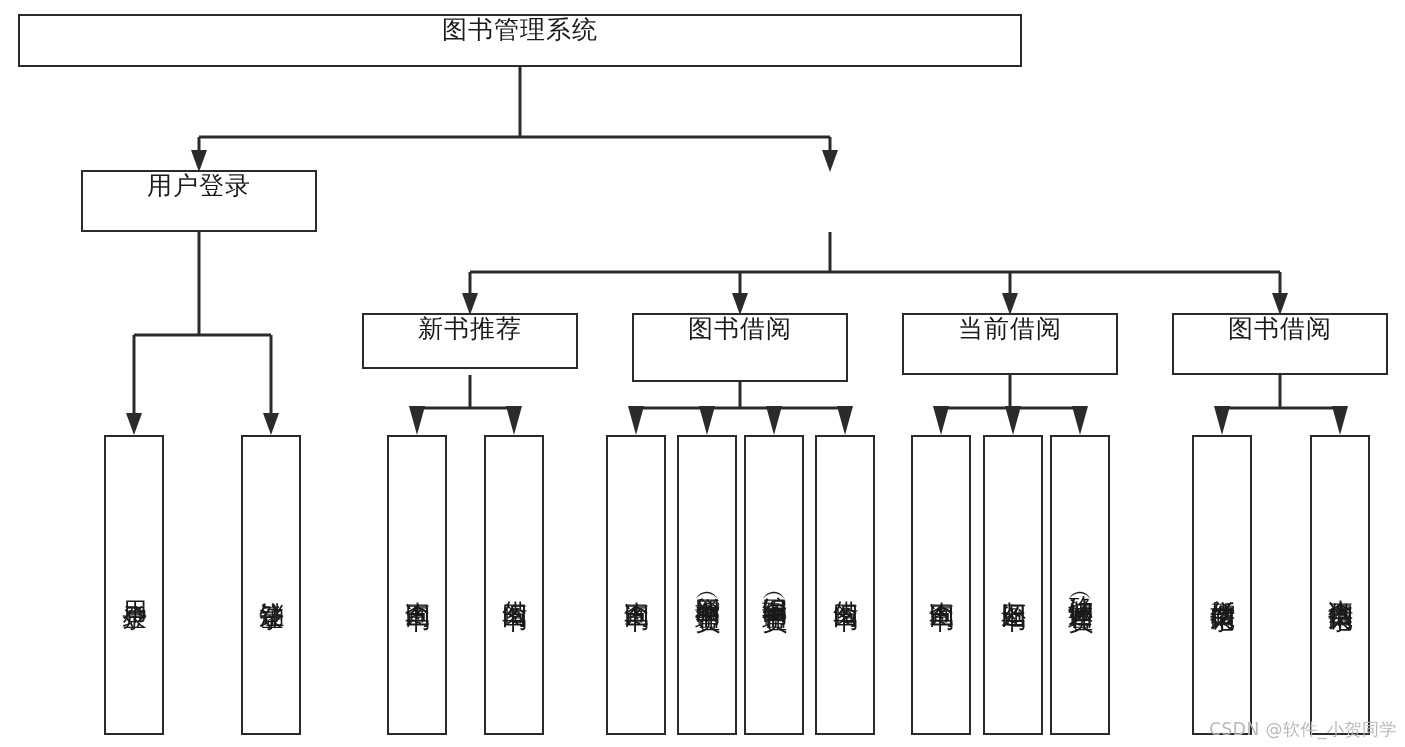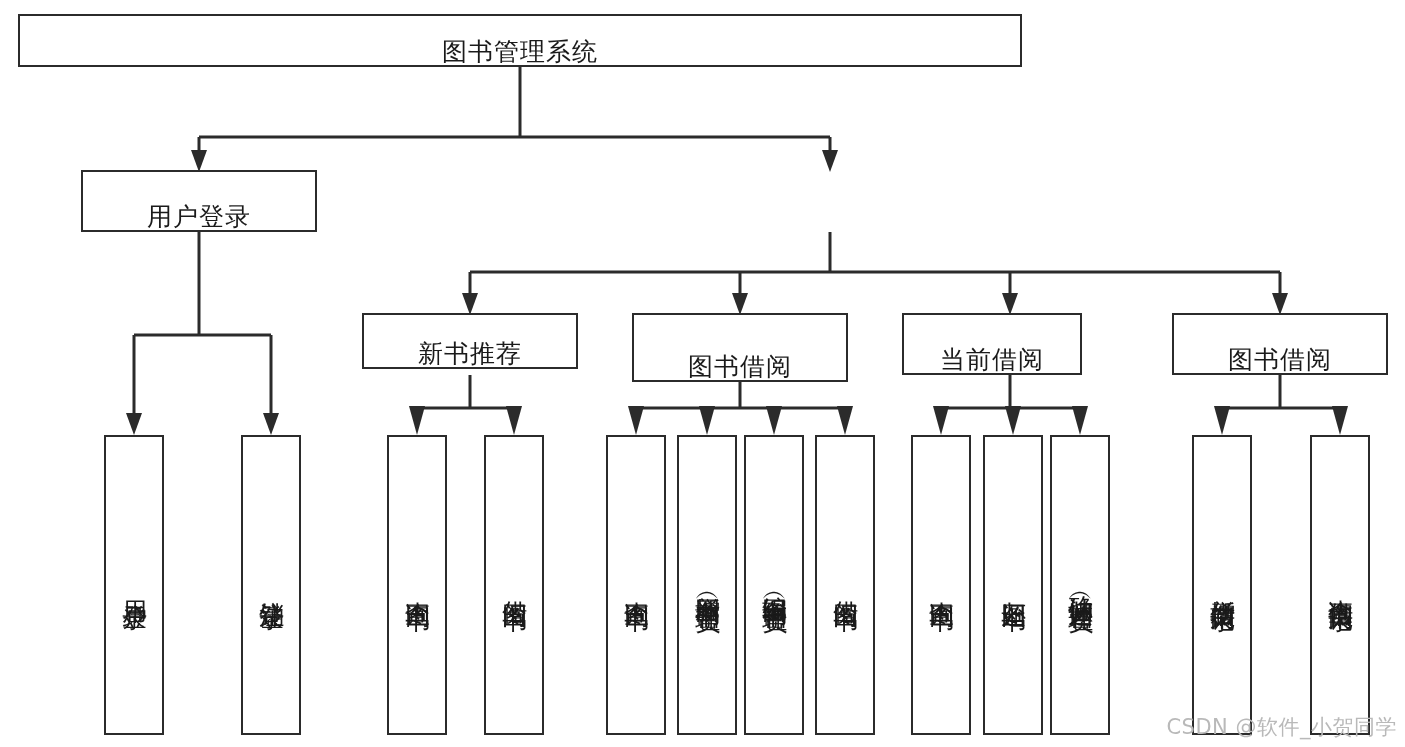--- a/index.html
+++ b/index.html
@@ -26,21 +26,21 @@
     width: 1405px;
     height: 747px;
     pointer-events: none;
   }
   .node {
     position: absolute;
     box-sizing: border-box;
     background: #ffffff;
     border: 2px solid #2b2b2b;
     display: flex;
-    align-items: flex-end;
+    align-items: flex-start;
     justify-content: center;
     color: #1a1a1a;
   }
   .node-label {
     display: block;
     text-align: center;
     line-height: 1.08;
     color: #1a1a1a;
   }
   
@@ -64,21 +64,21 @@
     font-size: 25px;
     line-height: 1.05;
     letter-spacing: 2px;
     white-space: nowrap;
     max-height: 100%;
   }
   #watermark {
     position: absolute;
     right: 8px;
     bottom: 6px;
-    font-size: 21px;
+    font-size: 17px;
     color: #b9b9b9;
     letter-spacing: 0.5px;
     white-space: nowrap;
     user-select: none;
   }
 </style>
 </head>
 <body>
 
 <div id="diagram-root">
@@ -168,21 +168,21 @@
   <div class="node horiz" style="left:81px; top:170px; width:236px; height:62px;">
     <span class="node-label">用户登录</span>
   </div>
 
   <div class="node horiz" style="left:362px; top:313px; width:216px; height:56px;">
     <span class="node-label">新书推荐</span>
   </div>
   <div class="node horiz" style="left:632px; top:313px; width:216px; height:69px;">
     <span class="node-label">图书借阅</span>
   </div>
-  <div class="node horiz" style="left:902px; top:313px; width:180px; height:62px;">
+  <div class="node horiz" style="left:902px; top:313px; width:216px; height:62px;">
     <span class="node-label">当前借阅</span>
   </div>
   <div class="node horiz" style="left:1172px; top:313px; width:216px; height:62px;">
     <span class="node-label">图书借阅</span>
   </div>
 
   <div class="node vert" style="left:104px; top:435px; width:60px; height:300px;">
     <span class="node-label">用户登录</span>
   </div>
   <div class="node vert" style="left:241px; top:435px; width:60px; height:300px;">

